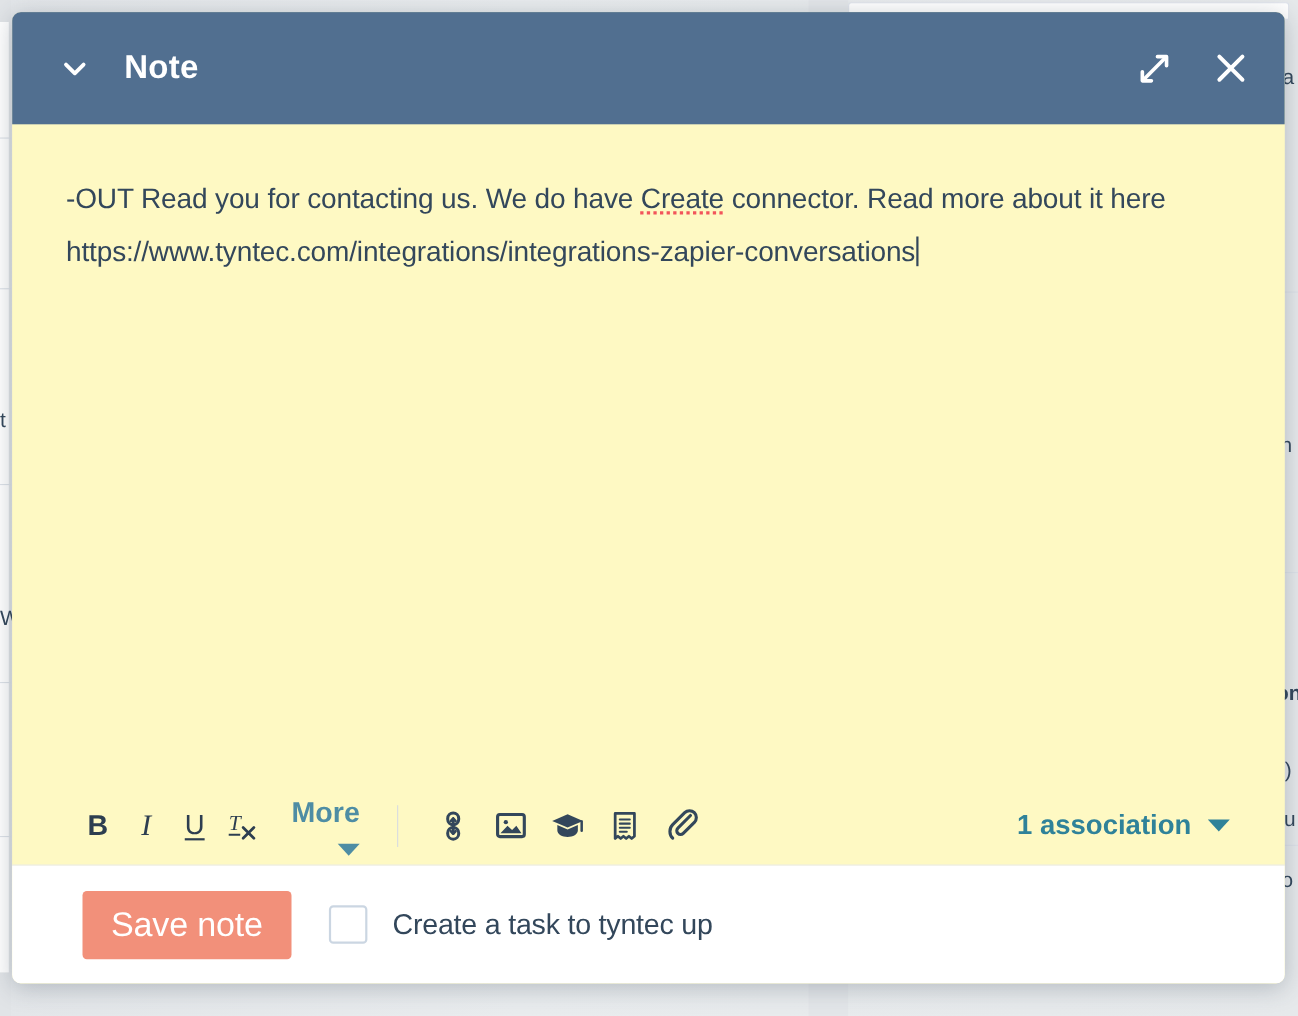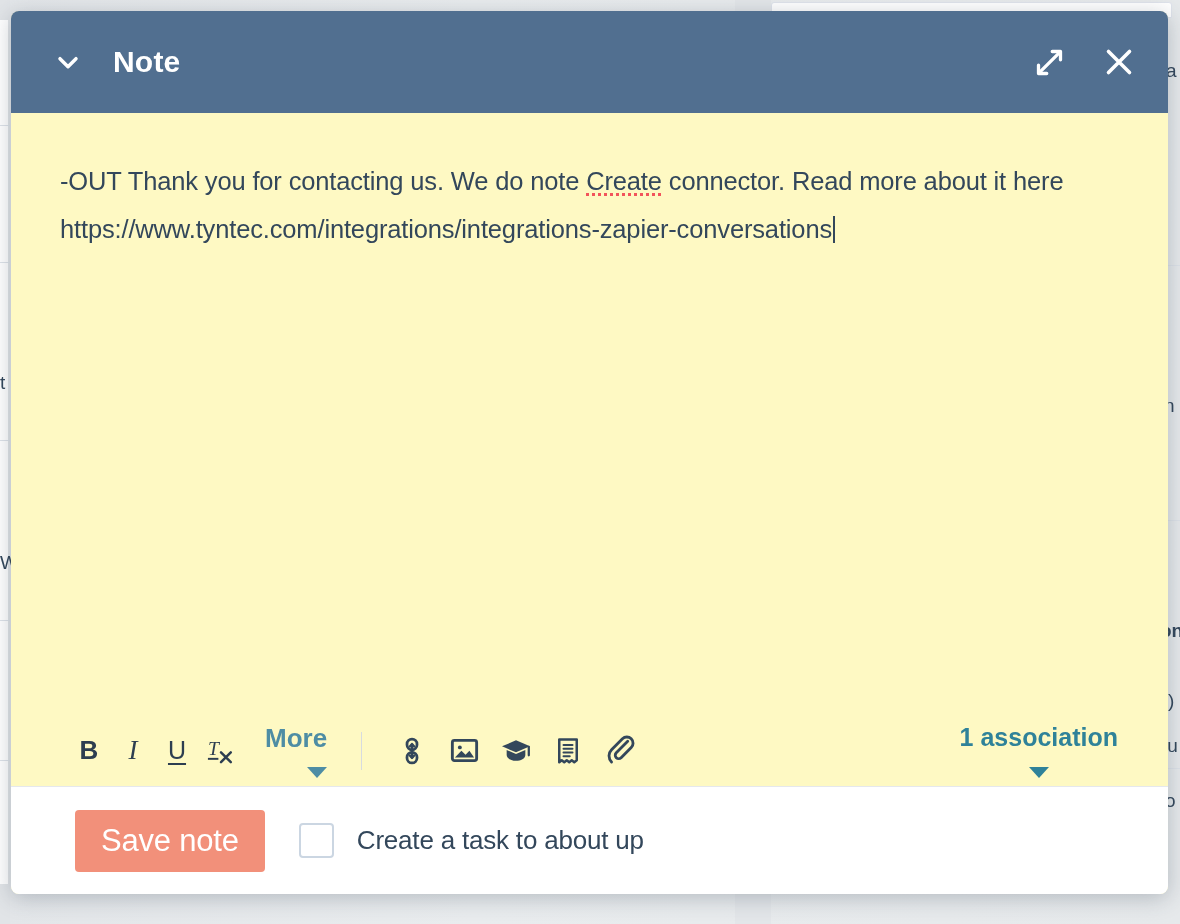--- a/index.html
+++ b/index.html
@@ -201,21 +201,20 @@
   #association-button {
     display: flex;
     align-items: center;
     gap: 15px;
     color: #2f8299;
     font-size: 25px;
     font-weight: bold;
     cursor: pointer;
     white-space: nowrap;
     padding-right: 20px;
-    flex-direction: column;
   }
   .caret-solid {
     width: 0; height: 0;
     border-left: 10px solid transparent;
     border-right: 10px solid transparent;
     border-top: 11px solid currentColor;
   }
 
   
   #modal-footer {
@@ -310,21 +309,21 @@
       </div>
       <div class="hdr-btn">
         <svg width="36" height="36" viewBox="0 0 24 24" fill="none" aria-hidden="true">
           <path d="M5 5 L19 19 M19 5 L5 19" stroke="#ffffff" stroke-width="2.4" stroke-linecap="round"></path>
         </svg>
       </div>
     </div>
   </div>
 
   <div id="note-editor-area">
-    <div id="note-body-text"><span>-OUT Thank you for contacting us. We do note </span><span class="misspelled">Create</span><span> connector. Read more about it here https://www.tyntec.com/integrations/integrations-zapier-conversations</span><span class="caret"></span></div>
+    <div id="note-body-text"><span>-OUT Read you for contacting us. We do have </span><span class="misspelled">Create</span><span> connector. Read more about it here https://www.tyntec.com/integrations/integrations-zapier-conversations</span><span class="caret"></span></div>
   </div>
 
   <div id="editor-toolbar">
 
     <div class="fmt-btn">
       <span class="fmt-label">B</span>
     </div>
 
     <div class="fmt-btn">
       <span class="fmt-label ital">I</span>
@@ -393,17 +392,17 @@
     <div id="association-button">
       <span>1 association</span>
       <span class="caret-solid"></span>
     </div>
   </div>
 
   <div id="modal-footer">
     <button id="save-note-button">Save note</button>
     <div id="follow-up-group">
       <div id="follow-up-checkbox"></div>
-      <div id="follow-up-label">Create a task to about up</div>
+      <div id="follow-up-label">Create a task to tyntec up</div>
     </div>
   </div>
 
 </div>
 
 </body></html>

